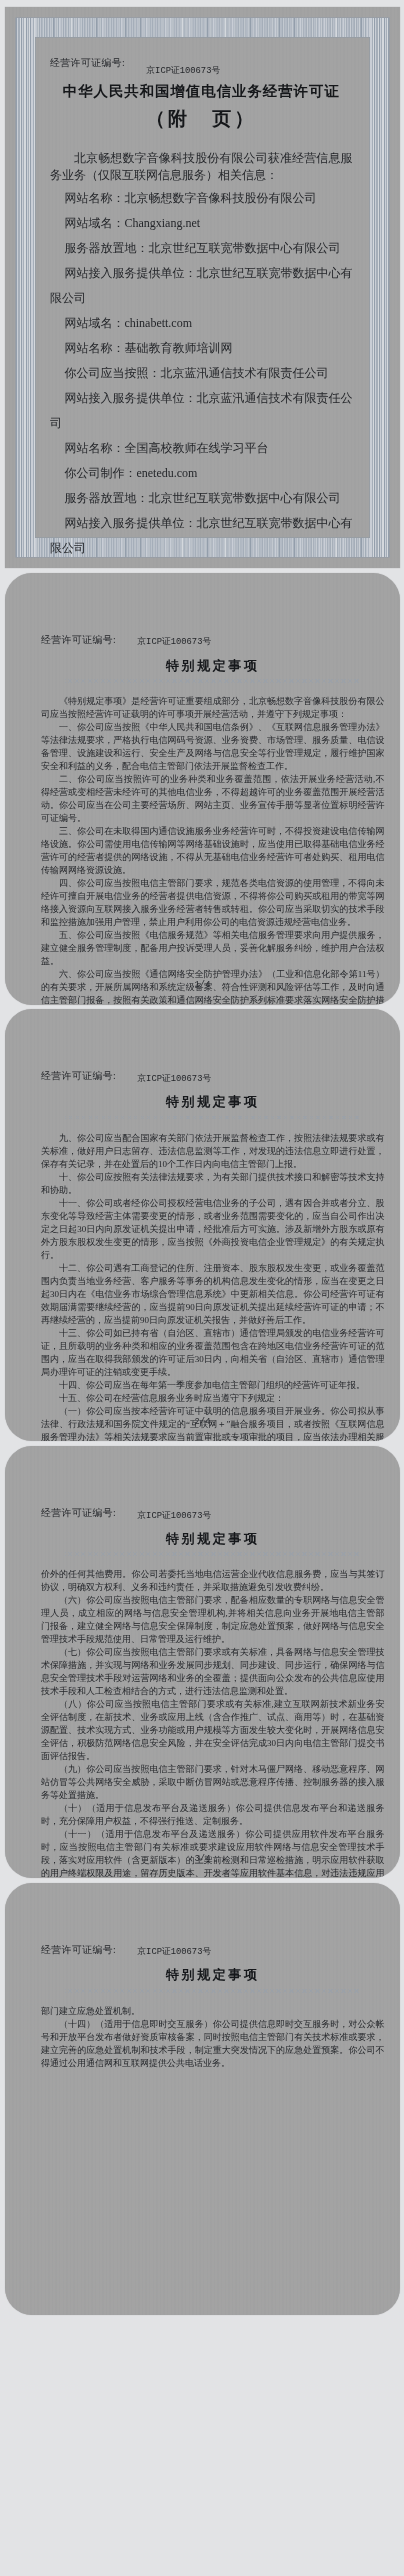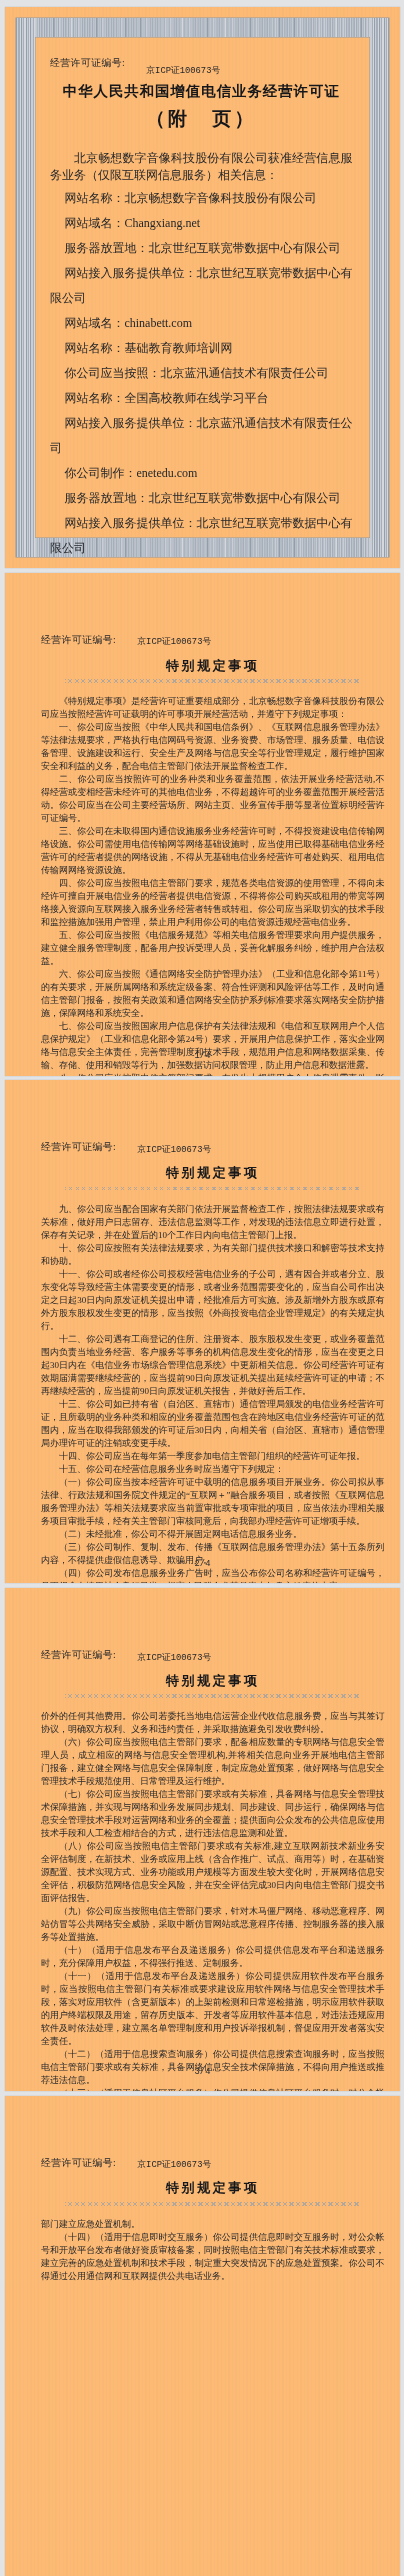--- a/index.html
+++ b/index.html
@@ -1,21 +1,21 @@
 <!DOCTYPE html>
 <html style="font-size:8.2px"><head>
 <meta charset="utf-8">
 <style>
   html,body{margin:0;padding:0;background:#e2e3e5;}
   .canvas{width:405px;height:2873px;background:#e2e3e5;padding-top:7.2px;box-sizing:border-box;
           font-family:"Liberation Serif","DejaVu Serif",serif;color:#24262a;}
-  .page{width:395px;margin:0 auto 4.6px auto;background:#fdba74;position:relative;overflow:hidden;
+  .page{width:395px;margin:0 auto 4.6px auto;background:#a3a3a3;position:relative;overflow:hidden;
         box-shadow:0 0 1px rgba(0,0,0,0.25);}
   .page.cert{height:561px;}
-  .page.sp{height:503px;}
+  .page.sp{height:432px;border-radius:27px;}
   
   .page::before{content:'';position:absolute;inset:0;pointer-events:none;
     background:repeating-linear-gradient(90deg,rgba(70,80,95,0.025) 0 1.5px,rgba(0,0,0,0) 1.5px 3.6px);}
   
   .ornate{position:absolute;inset:10.8px;border:19px solid #b5bdc7;
     border-image:repeating-linear-gradient(90deg,#939eab 0 2.1px,#c9ced6 2.1px 4.6px,#a5aeb9 4.6px 7.2px,#d4d8dd 7.2px 9.3px) 37 repeat;
     box-shadow:0 0 0 0.5px #8e99a6, inset 0 0 0 0.5px #8e99a6;}
   .cert-content{position:absolute;top:32px;left:32px;right:32px;bottom:32px;
     padding:10.3px 15.5px 0 13px;z-index:2;}
   .lic-row{display:flex;align-items:flex-start;}
@@ -58,22 +58,22 @@
       <p class="cert-intro">北京畅想数字音像科技股份有限公司获准经营信息服务业务（仅限互联网信息服务）相关信息：</p>
       <div class="cert-entries">
 
       <p>网站名称：北京畅想数字音像科技股份有限公司</p>
           <p>网站域名：Changxiang.net</p>
           <p>服务器放置地：北京世纪互联宽带数据中心有限公司</p>
           <p>网站接入服务提供单位：北京世纪互联宽带数据中心有限公司</p>
           <p>网站域名：chinabett.com</p>
           <p>网站名称：基础教育教师培训网</p>
           <p>你公司应当按照：北京蓝汛通信技术有限责任公司</p>
+          <p>网站接入服务提供单位：北京蓝汛通信技术有限责任公司</p>
           <p>网站名称：全国高校教师在线学习平台</p>
-          <p>网站接入服务提供单位：北京蓝汛通信技术有限责任公司</p>
           <p>你公司制作：enetedu.com</p>
           <p>服务器放置地：北京世纪互联宽带数据中心有限公司</p>
           <p>网站接入服务提供单位：北京世纪互联宽带数据中心有限公司</p>
         </div>
     </div>
   </section>
 
   <section class="page sp">
     <div class="sp-head">
       <div class="lic-row">

